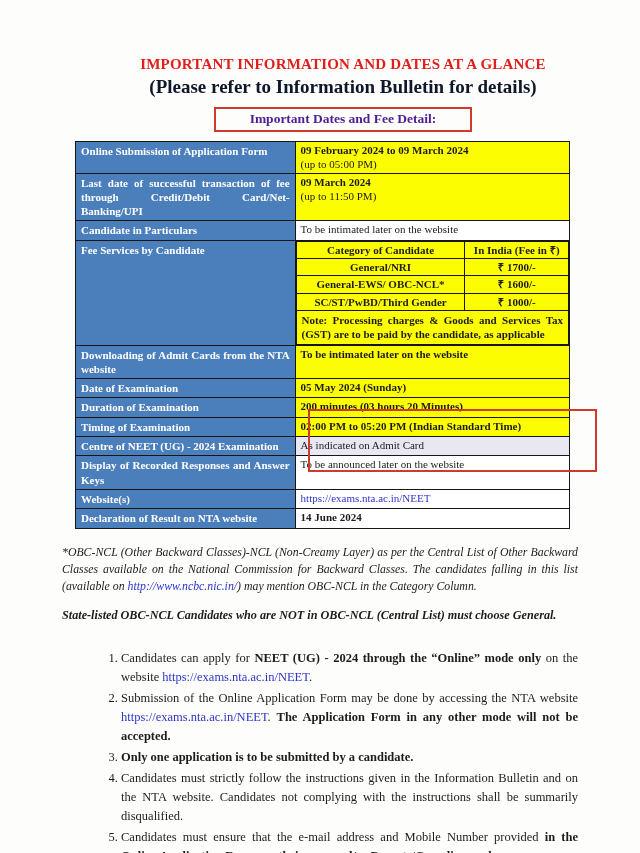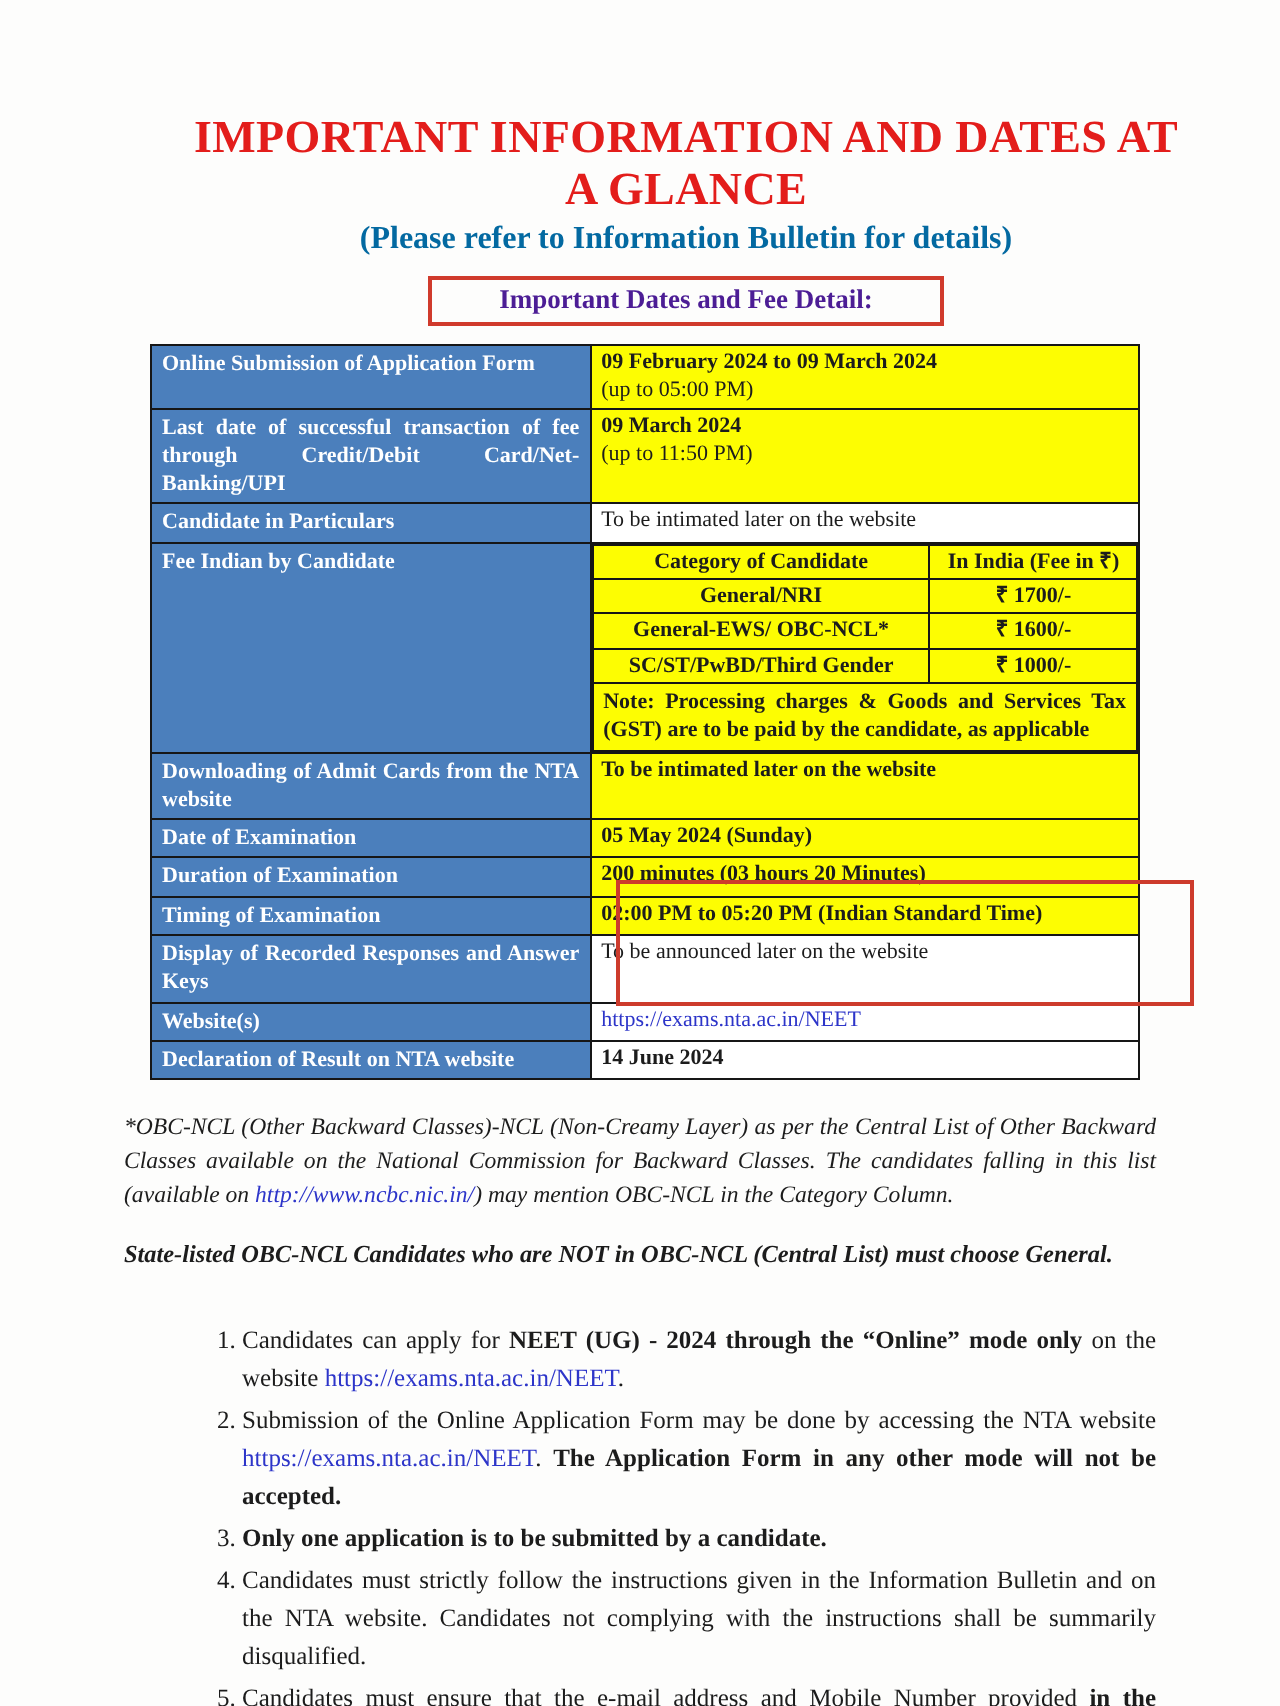--- a/index.html
+++ b/index.html
@@ -7,22 +7,22 @@
   body {
     background:#fdfdfc;
     font-family:"Liberation Serif", serif;
     color:#1c1c1c;
     overflow:hidden;
   }
   .page { position:relative; width:640px; height:853px; padding-top:56px; }
 
   
   .header { width:500px; margin-left:93px; text-align:center; }
-  .title { color:#e31d1b; font-weight:bold; font-size:23px; letter-spacing:.2px; }
-  .subtitle { color:#0369a1; font-weight:bold; font-size:16px; margin-top:3px; }
+  .title { color:#e31d1b; font-weight:bold; font-size:15px; letter-spacing:.2px; }
+  .subtitle { color:#0f172a; font-weight:bold; font-size:19px; margin-top:3px; }
   .section-label-wrap { margin-top:9px; }
   .section-label {
     display:inline-block; border:2px solid #d03a2c; color:#4c1d95;
     font-weight:bold; font-size:13.5px; padding:2px 34px 3px 34px;
   }
 
   
   .table-wrap { position:relative; margin:9px 0 0 75px; width:495px; }
   table.info-table { border-collapse:collapse; width:495px; font-size:11px; line-height:1.3; }
   table.info-table td { border:1px solid #161616; vertical-align:top; }
@@ -98,21 +98,21 @@
         <td class="val yellow">
           <div class="b">09 March 2024</div>
           <div class="n">(up to 11:50 PM)</div>
         </td>
       </tr>
       <tr>
         <td class="lbl">Candidate in Particulars</td>
         <td class="val">To be intimated later on the website</td>
       </tr>
       <tr>
-        <td class="lbl">Fee Indian by Candidate</td>
+        <td class="lbl">Fee Services by Candidate</td>
         <td class="val nopad">
           <table class="fee-table">
             <tbody>
                   <tr>
               <th>Category of Candidate</th>
               <th>In India (Fee in ₹)</th>
             </tr>
             <tr>
               <td>General/NRI</td>
               <td>₹ 1700/-</td>
@@ -142,20 +142,24 @@
       </tr>
       <tr>
         <td class="lbl">Duration of Examination</td>
         <td class="val yellow b">200 minutes (03 hours 20 Minutes)</td>
       </tr>
       <tr>
         <td class="lbl">Timing of Examination</td>
         <td class="val yellow b" id="timingRow">02:00 PM to 05:20 PM (Indian Standard Time)</td>
       </tr>
       <tr>
+        <td class="lbl">Centre of NEET (UG) - 2024 Examination</td>
+        <td class="val lav">As indicated on Admit Card</td>
+      </tr>
+      <tr>
         <td class="lbl">Display of Recorded Responses and Answer Keys</td>
         <td class="val">To be announced later on the website</td>
       </tr>
       <tr>
         <td class="lbl">Website(s)</td>
         <td class="val">
           <span class="link">https://exams.nta.ac.in/NEET</span>
         </td>
       </tr>
       <tr>

